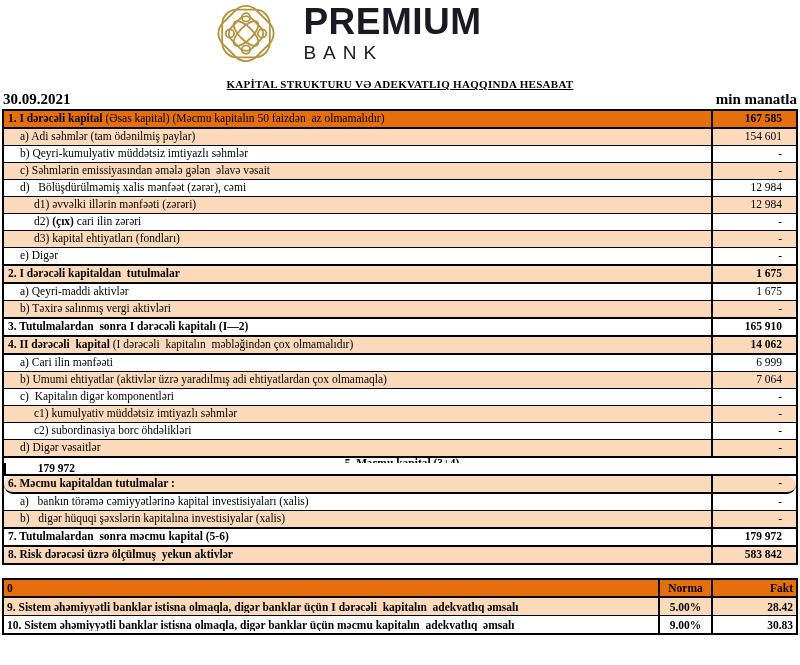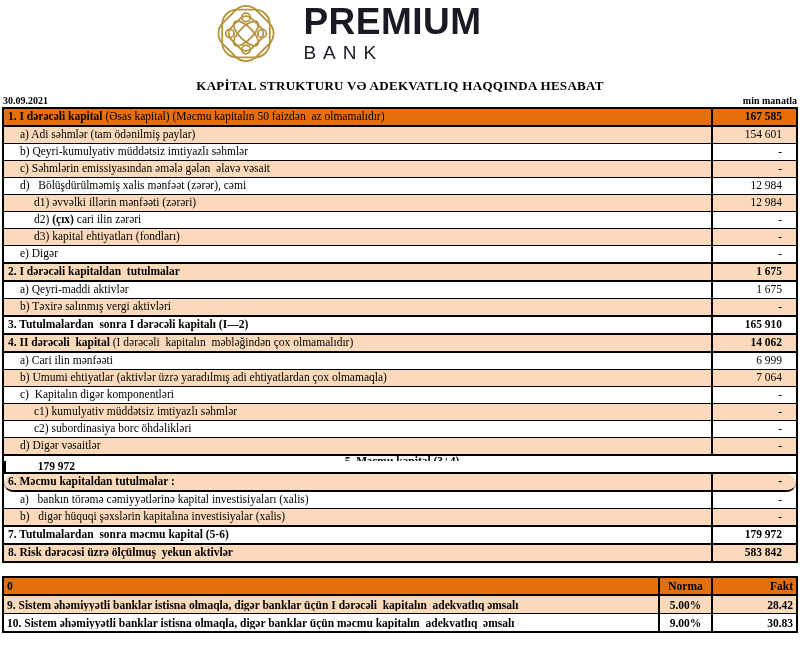--- a/index.html
+++ b/index.html
@@ -11,24 +11,24 @@
   .brand{display:flex;align-items:center;gap:21px;width:fit-content;
          margin:2px auto 0 auto;position:relative;left:-54px;}
   .emblem{display:block;}
   .brand-text{display:flex;flex-direction:column;justify-content:center;}
   .brand-name{font-family:"Liberation Sans", sans-serif;font-weight:700;font-size:37px;
               line-height:1;letter-spacing:0.5px;color:var(--brandtxt);}
   .brand-sub{font-family:"Liberation Sans", sans-serif;font-weight:400;font-size:19px;
              letter-spacing:7px;color:var(--brandtxt);margin-top:2px;}
 
   
-  .title{text-align:center;font-size:13px;font-weight:700;margin:13px 0 0 0;
-         letter-spacing:0.3px;}
+  .title{text-align:center;font-size:11px;font-weight:700;margin:13px 0 0 0;
+         letter-spacing:0.3px;text-decoration:underline;}
   .meta-row{display:flex;justify-content:space-between;align-items:flex-end;
-            font-weight:700;font-size:10px;padding:0 3px;margin-top:1px;}
+            font-weight:700;font-size:15px;padding:0 3px;margin-top:1px;}
 
   
   .mtable{margin:1px 2px 0 2px;border:2px solid #000;}
   .mrow{display:flex;align-items:center;font-size:11.5px;line-height:1;}
   .bg-o{background:var(--orange);}
   .bg-p{background:var(--peach);}
   .bg-w{background:#fff;}
   .mlabel{flex:1;white-space:pre;overflow:hidden;}
   .lvl0{padding-left:4px;}
   .lvl1{padding-left:16px;}

